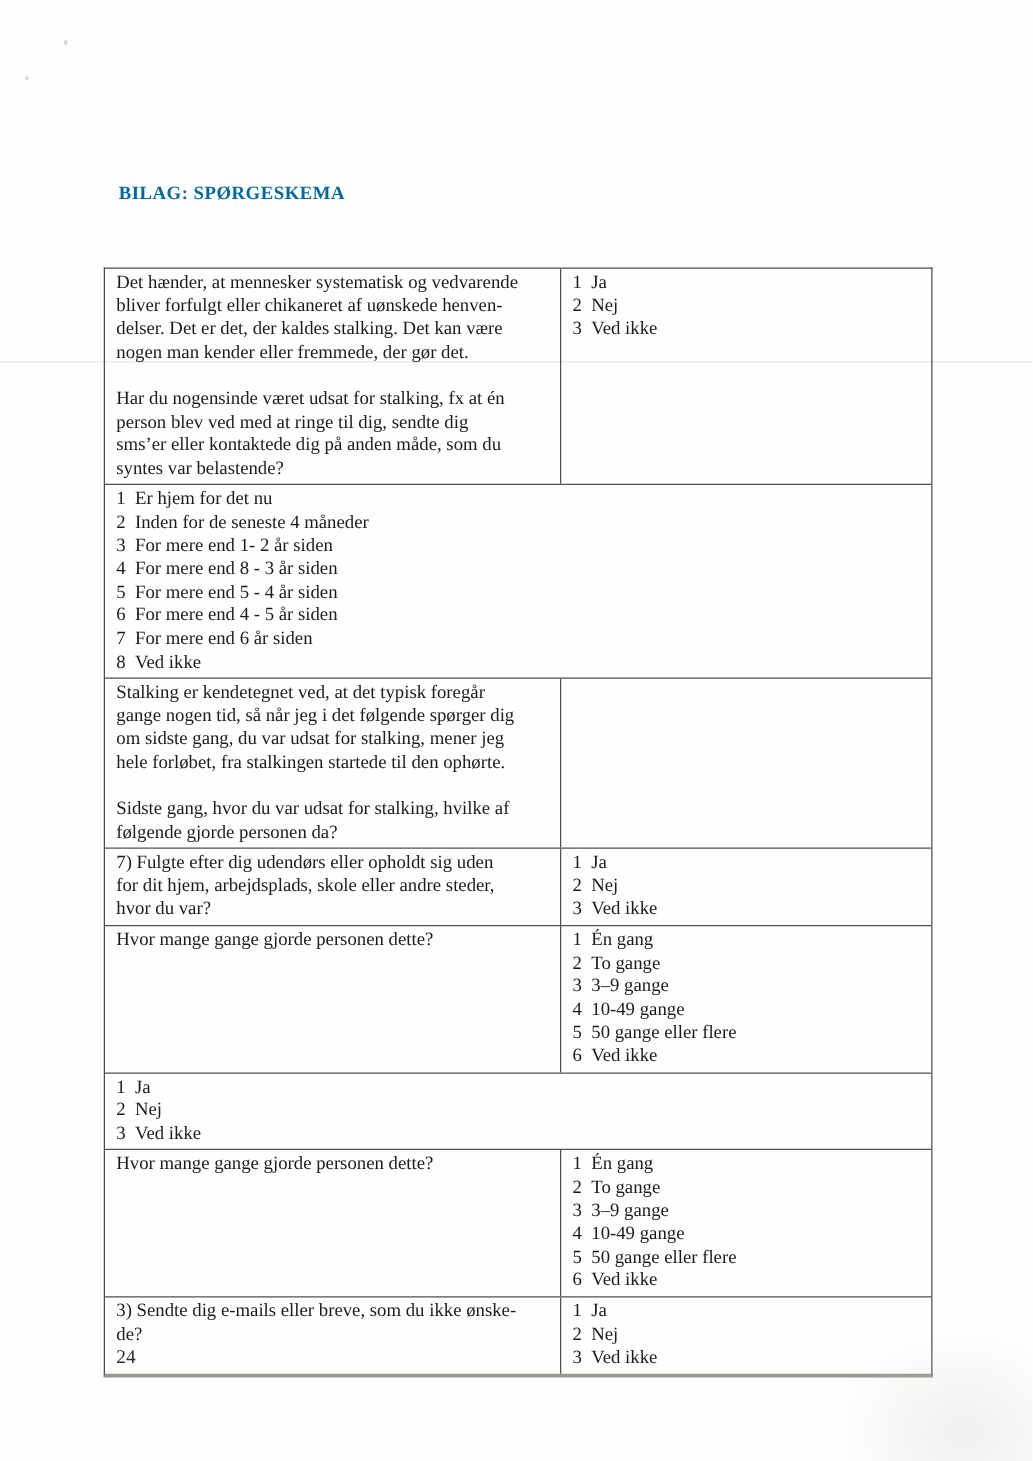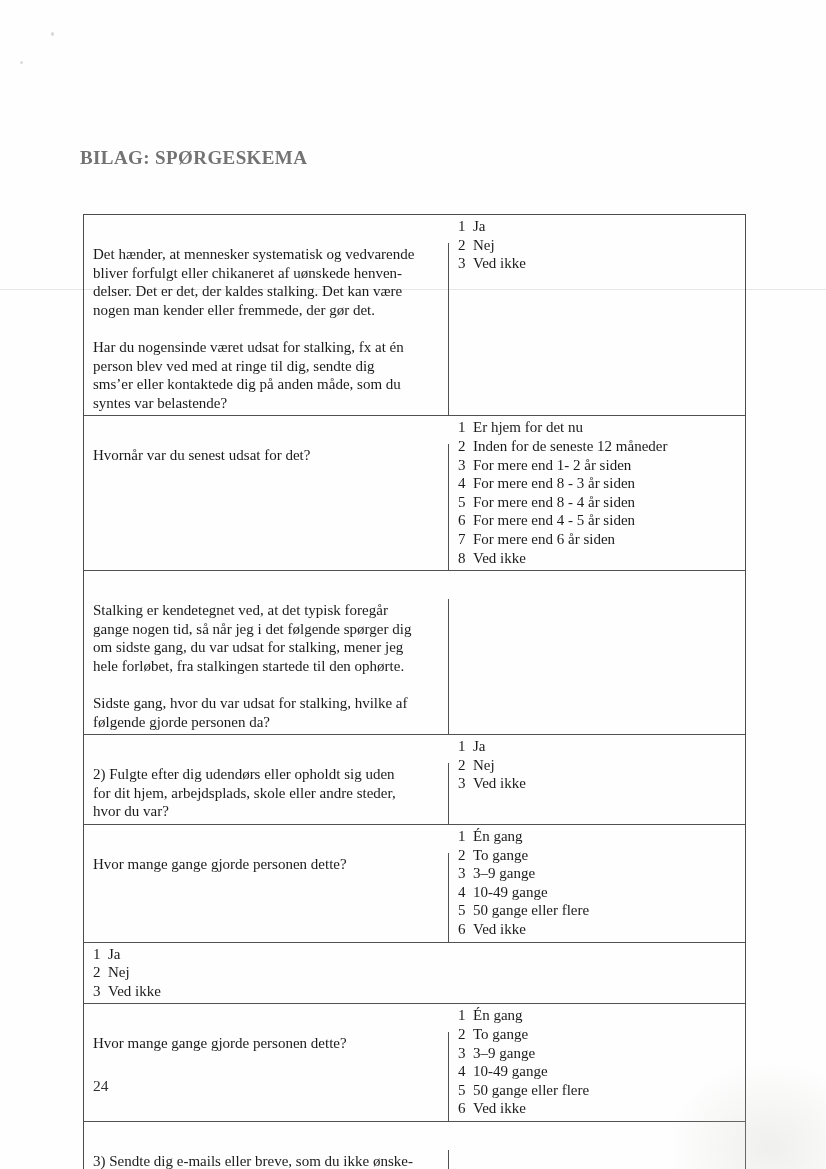--- a/index.html
+++ b/index.html
@@ -6,47 +6,46 @@
   html, body { width: 826px; height: 1169px; }
   body {
     position: relative;
     background: #fefefe;
     font-family: "Liberation Serif", "DejaVu Serif", serif;
     color: #1b1b1b;
     overflow: hidden;
   }
   .title {
     position: absolute;
-    left: 80px;
+    left: 95px;
     top: 147px;
-    font-size: 19px;
+    font-size: 15px;
     font-weight: bold;
     letter-spacing: 0.4px;
-    color: #737373;
+    color: #0369a1;
   }
   .qtable {
     position: absolute;
     left: 83px;
     top: 214px;
     width: 663px;
     border: 1px solid #4c4c4c;
     border-bottom: 3px solid #98988f;
     background: transparent;
   }
   .trow { display: flex; border-bottom: 1px solid #515151; }
-  .trow:last-child { border-bottom: none; flex-direction: column; }
+  .trow:last-child { border-bottom: none; }
   .qcell {
     width: 365px;
     flex: none;
     padding: 2px 8px 3px 9px;
     border-right: 1px solid #515151;
     white-space: pre-line;
     font-size: 15px;
     line-height: 18.6px;
-    margin-top: 28px;
   }
   .acell {
     flex: 1;
     padding: 2px 0 3px 0;
     font-size: 15px;
     line-height: 18.6px;
   }
   .opt { display: flex; }
   .opt-num { flex: none; width: 24px; padding-left: 9px; }
   .opt-label { flex: 1; padding-right: 4px; }
@@ -108,41 +107,40 @@
           <span class="opt-num">2</span>
           <span class="opt-label">Nej</span>
         </div>
         <div class="opt">
           <span class="opt-num">3</span>
           <span class="opt-label">Ved ikke</span>
         </div>
       </div>
     </div>
     <div class="trow">
-      <div class="qcell">Hvornår var du senest udsat for det?</div>
       <div class="acell">
         <div class="opt">
           <span class="opt-num">1</span>
           <span class="opt-label">Er hjem for det nu</span>
         </div>
         <div class="opt">
           <span class="opt-num">2</span>
-          <span class="opt-label">Inden for de seneste 12 måneder</span>
+          <span class="opt-label">Inden for de seneste 4 måneder</span>
         </div>
         <div class="opt">
           <span class="opt-num">3</span>
           <span class="opt-label">For mere end 1- 2 år siden</span>
         </div>
         <div class="opt">
           <span class="opt-num">4</span>
           <span class="opt-label">For mere end 8 - 3 år siden</span>
         </div>
         <div class="opt">
           <span class="opt-num">5</span>
-          <span class="opt-label">For mere end 8 - 4 år siden</span>
+          <span class="opt-label">For mere end 5 - 4 år siden</span>
         </div>
         <div class="opt">
           <span class="opt-num">6</span>
           <span class="opt-label">For mere end 4 - 5 år siden</span>
         </div>
         <div class="opt">
           <span class="opt-num">7</span>
           <span class="opt-label">For mere end 6 år siden</span>
         </div>
         <div class="opt">
@@ -155,21 +153,21 @@
       <div class="qcell">Stalking er kendetegnet ved, at det typisk foregår
 gange nogen tid, så når jeg i det følgende spørger dig
 om sidste gang, du var udsat for stalking, mener jeg
 hele forløbet, fra stalkingen startede til den ophørte.
 
 Sidste gang, hvor du var udsat for stalking, hvilke af
 følgende gjorde personen da?</div>
       <div class="acell"></div>
     </div>
     <div class="trow">
-      <div class="qcell">2) Fulgte efter dig udendørs eller opholdt sig uden
+      <div class="qcell">7) Fulgte efter dig udendørs eller opholdt sig uden
 for dit hjem, arbejdsplads, skole eller andre steder,
 hvor du var?</div>
       <div class="acell">
         <div class="opt">
           <span class="opt-num">1</span>
           <span class="opt-label">Ja</span>
         </div>
         <div class="opt">
           <span class="opt-num">2</span>
           <span class="opt-label">Nej</span>

